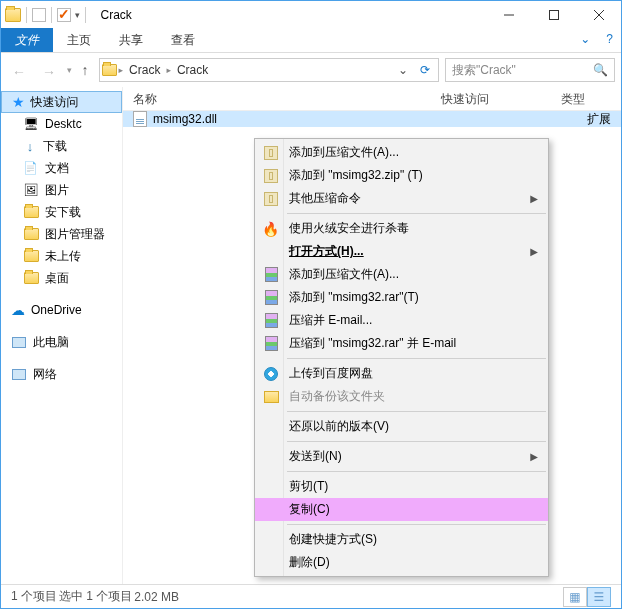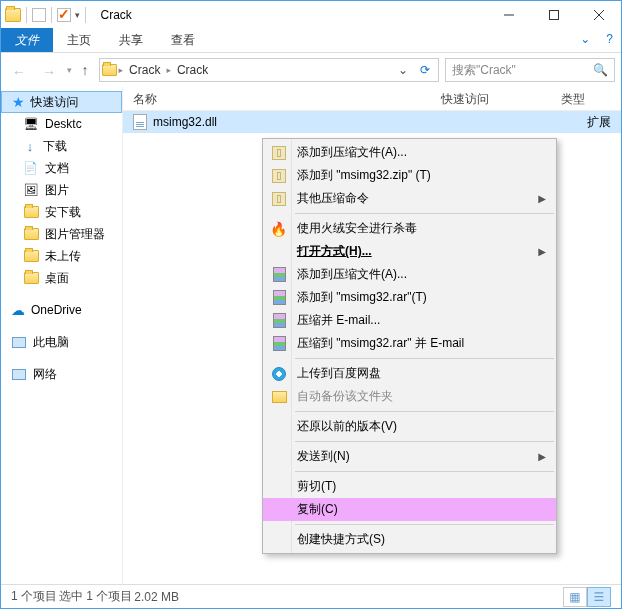--- a/index.html
+++ b/index.html
@@ -56,26 +56,26 @@
 .pc-ico { width:14px; height:11px; border:1px solid #6a9fcf; background:#cfe6f7; }
 .net-ico { width:14px; height:11px; border:1px solid #6a9fcf; background:#cfe6f7; }
 
 .content { flex:1; position:relative; }
 .collabels { display:flex; height:24px; border-bottom:1px solid #eee; color:#444; }
 .collabels > div { padding: 4px 10px; }
 .col-name { flex:1; }
 .col-date { width: 120px; }
 .col-type { width: 70px; }
 
-.filerow { display:flex; align-items:center; height:22px; background:#cde8ff; padding-left:10px; gap:6px; }
+.filerow { display:flex; align-items:center; height:16px; background:#cde8ff; padding-left:10px; gap:6px; }
 .file-ico { width:14px; height:16px; border:1px solid #aaa; background:#fff; position:relative; }
 .file-ico:after { content:""; position:absolute; left:2px; right:2px; top:7px; height:1px; background:#7aa6c9; box-shadow: 0 2px 0 #7aa6c9, 0 4px 0 #7aa6c9; }
 
 
-.ctxmenu { position:absolute; left:261px; top:137px; width:295px; background:#f2f2f2; border:1px solid #b7b7b7; box-shadow: 3px 3px 6px rgba(0,0,0,.25); padding:2px 0; z-index:50; }
+.ctxmenu { position:absolute; left:253px; top:137px; width:295px; background:#f2f2f2; border:1px solid #b7b7b7; box-shadow: 3px 3px 6px rgba(0,0,0,.25); padding:2px 0; z-index:50; }
 .mitem { display:flex; align-items:center; height:23px; padding: 0 30px 0 34px; position:relative; color:#000; }
 .mitem.highlight { background:#f0abfc; }
 .mitem .micon { position:absolute; left:8px; width:16px; height:16px; display:flex; align-items:center; justify-content:center; }
 .mitem .arrow { position:absolute; right:10px; font-size:10px; color:#555; }
 .msep { height:1px; background:#d0d0d0; margin: 3px 2px 3px 32px; }
 .iconline { position:absolute; left:28px; top:0; bottom:0; width:1px; background:#e4e4e4; }
 .bold { font-weight: bold; text-decoration: underline; }
 
 .archive-ico { width:14px; height:14px; background:#f0e6c0; border:1px solid #c9b66f; position:relative; }
 .archive-ico:after { content:""; position:absolute; left:4px; right:4px; top:2px; bottom:2px; border:1px solid #c9b66f; }
@@ -326,20 +326,23 @@
   <div class="mitem">
       <span>剪切(T)</span>
     </div>
   <div class="mitem highlight">
       <span>复制(C)</span>
     </div>
   <div class="msep"></div>
   <div class="mitem">
       <span>创建快捷方式(S)</span>
     </div>
+  <div class="mitem">
+      <span>删除(D)</span>
+    </div>
 </div>
 
 <div class="statusbar">
   <span>1 个项目</span>
   <span>选中 1 个项目</span>
   <span>2.02 MB</span>
   <div class="viewbtns">
     <div class="viewbtn">▦</div>
     <div class="viewbtn active">☰</div>
   </div>

